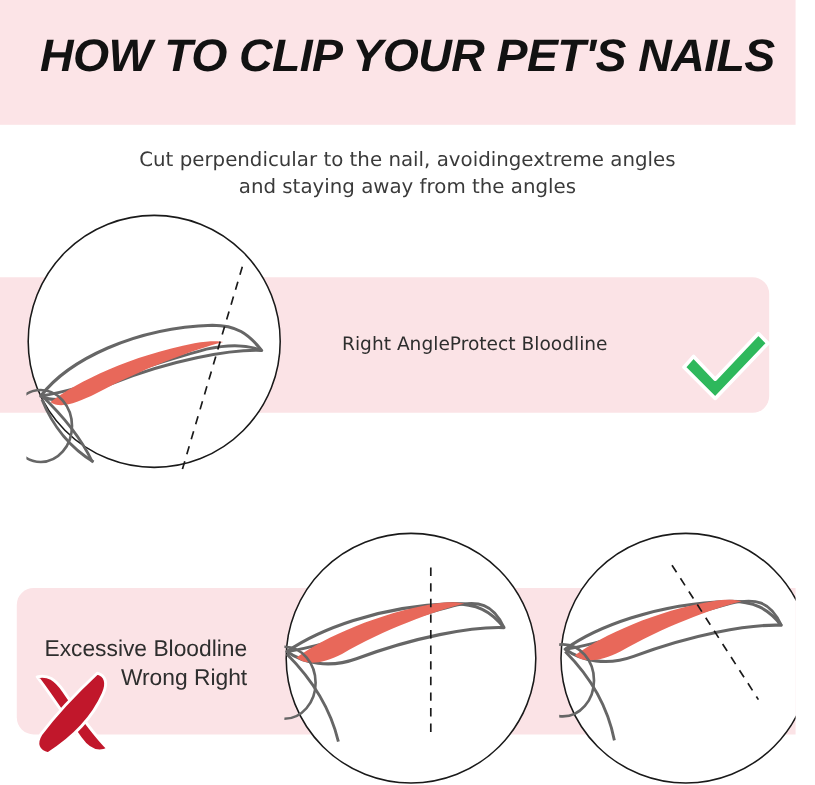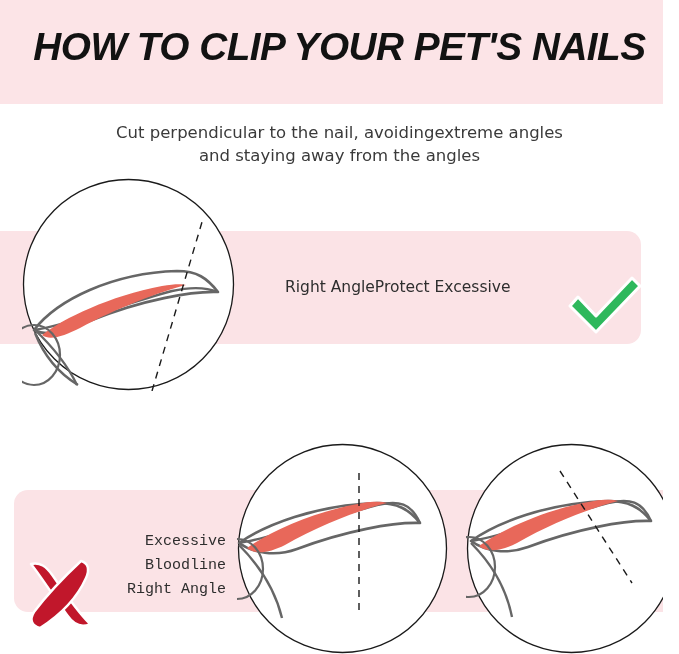--- a/index.html
+++ b/index.html
@@ -82,26 +82,26 @@
     position: absolute;
     left: 285px;
     top: 278px;
     font-family: "DejaVu Sans", sans-serif;
     font-size: 15.5px;
     color: #2e2e2e;
     white-space: nowrap;
   }
   .label-wrong {
     position: absolute;
-    left: 56px;
+    left: 36px;
     top: 530px;
     width: 170px;
     text-align: right;
-    font-family: Liberation Mono, monospace;
-    font-size: 15px;
+    font-family: Liberation Sans, sans-serif;
+    font-size: 19px;
     line-height: 24px;
     color: #2e2e2e;
   }
   .label-wrong .l2 { display: block; }
 
   
   .check-mark {
     position: absolute;
     left: 568px;
     top: 276px;
@@ -132,21 +132,21 @@
   <div class="header-banner"></div>
   <div class="header-title">HOW TO CLIP YOUR PET'S NAILS</div>
 
   <div class="subtitle">
     <span>Cut perpendicular to the nail, avoidingextreme angles</span>
     <span class="line2">and staying away from the angles</span>
   </div>
 
   <div class="band-top"></div>
 
-  <div class="label-right">Right AngleProtect Excessive</div>
+  <div class="label-right">Right AngleProtect Bloodline</div>
 
   <svg class="check-mark" viewBox="0 0 74 58">
     <path d="M2 30 L10 21 L28 40 L64 2 L72 10 L28 56 Z" fill="#2EB85C" stroke="#ffffff" stroke-width="3" stroke-linejoin="round"></path>
   </svg>
 
   <svg class="nail-figure fig-1" viewBox="0 0 213 213">
     <circle cx="106.5" cy="106.5" r="105" fill="#ffffff" stroke="#1a1a1a" stroke-width="1.3"></circle>
 
     <path d="M12 152 C 35 122, 90 95, 155 93 C 175 93, 185 100, 196 114
              C 170 113, 120 122, 70 142 C 48 151, 28 160, 12 152 Z" fill="#ffffff" stroke="#666666" stroke-width="2.6" stroke-linejoin="round"></path>
@@ -163,21 +163,21 @@
 
     <ellipse cx="12" cy="177" rx="26" ry="30" fill="none" stroke="#666666" stroke-width="2.2"></ellipse>
 
     <line x1="130" y1="213" x2="180" y2="44" stroke="#1a1a1a" stroke-width="1.4" stroke-dasharray="7 6"></line>
   </svg>
 
   <div class="band-bottom"></div>
 
   <div class="label-wrong">
     <span>Excessive Bloodline</span>
-    <span class="l2">Right Angle</span>
+    <span class="l2">Wrong Right</span>
   </div>
 
   <svg class="cross-mark" viewBox="0 0 70 72">
     <path d="M5 6 C 14 4, 20 8, 27 18 C 38 34, 50 52, 64 66
              C 56 70, 48 67, 41 57 C 28 39, 16 20, 5 6 Z" fill="#C1172B" stroke="#ffffff" stroke-width="2.4" stroke-linejoin="round"></path>
     <path d="M55 3 C 62 5, 64 11, 60 20 C 52 38, 36 56, 14 70
              C 6 68, 3 62, 8 54 C 20 38, 40 17, 55 3 Z" fill="#C1172B" stroke="#ffffff" stroke-width="2.4" stroke-linejoin="round"></path>
   </svg>
 
   <svg class="nail-figure fig-2" viewBox="0 0 211 211">

